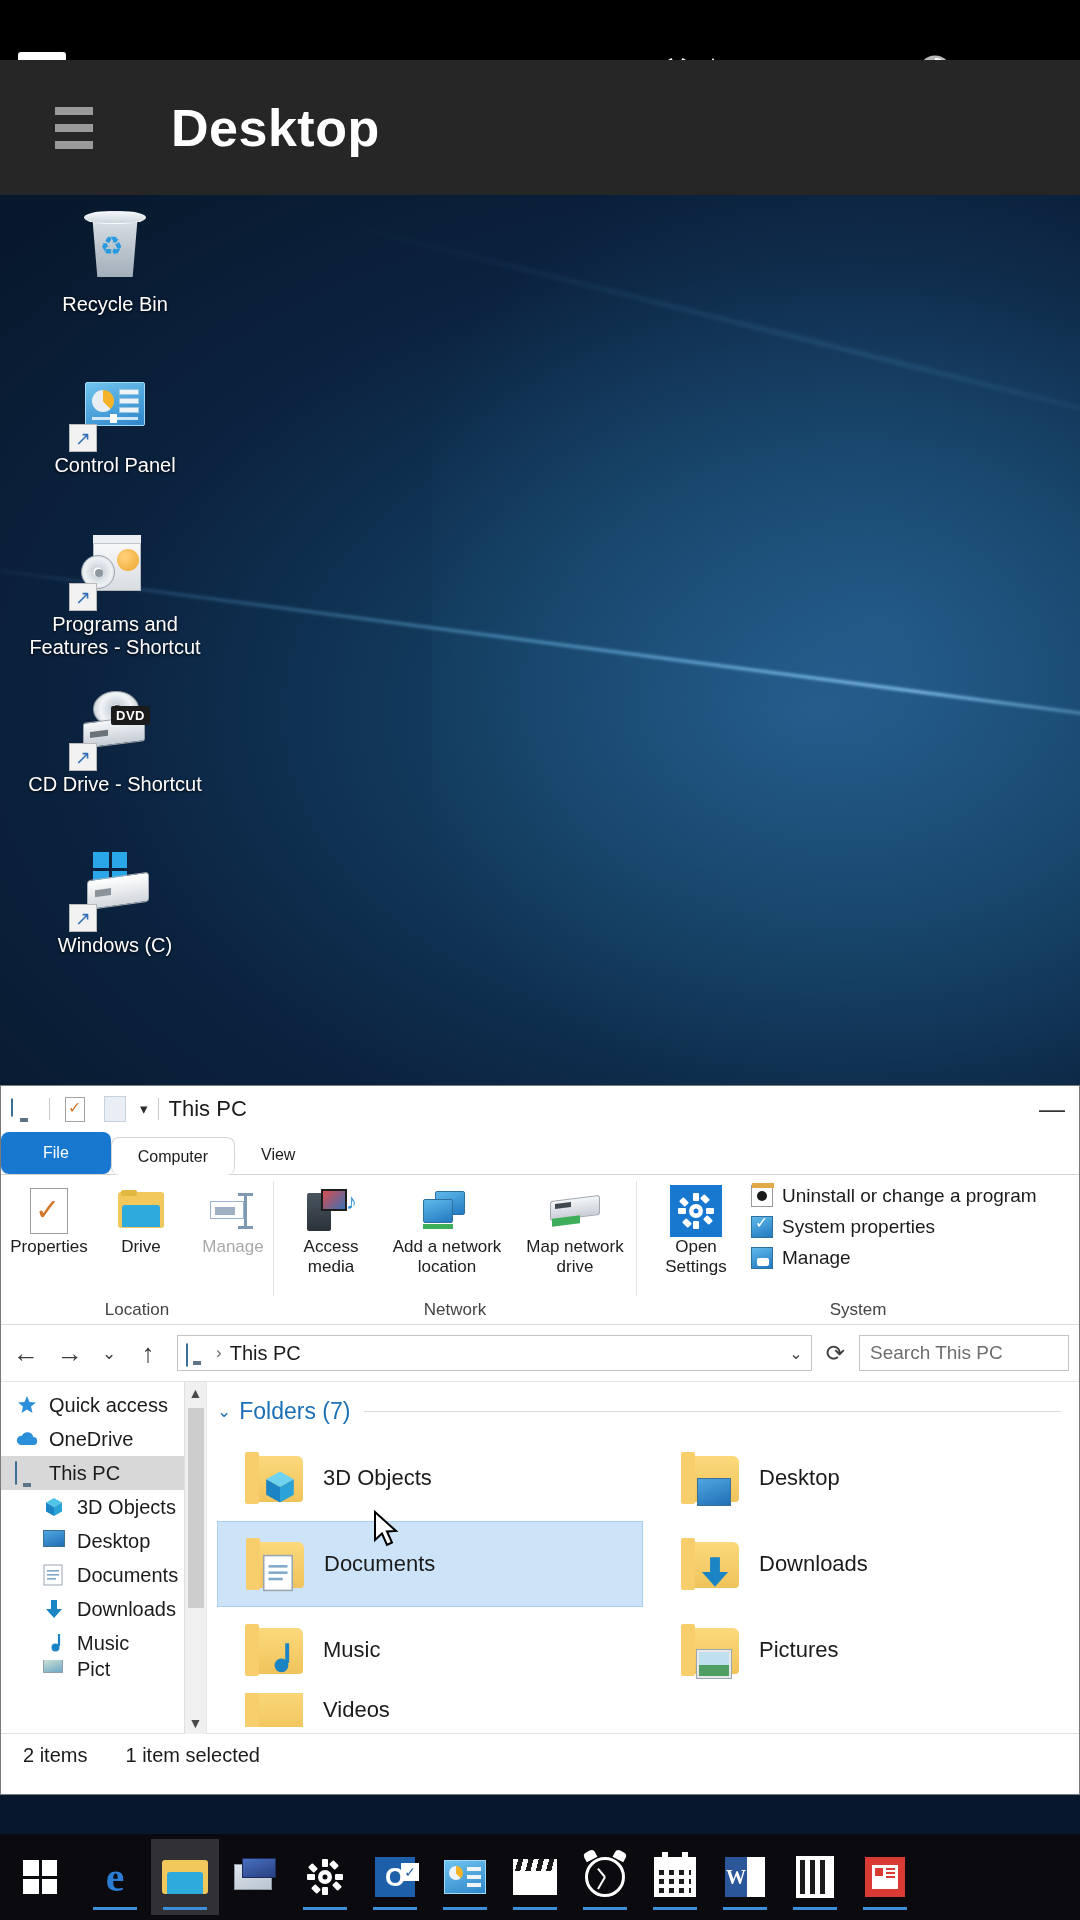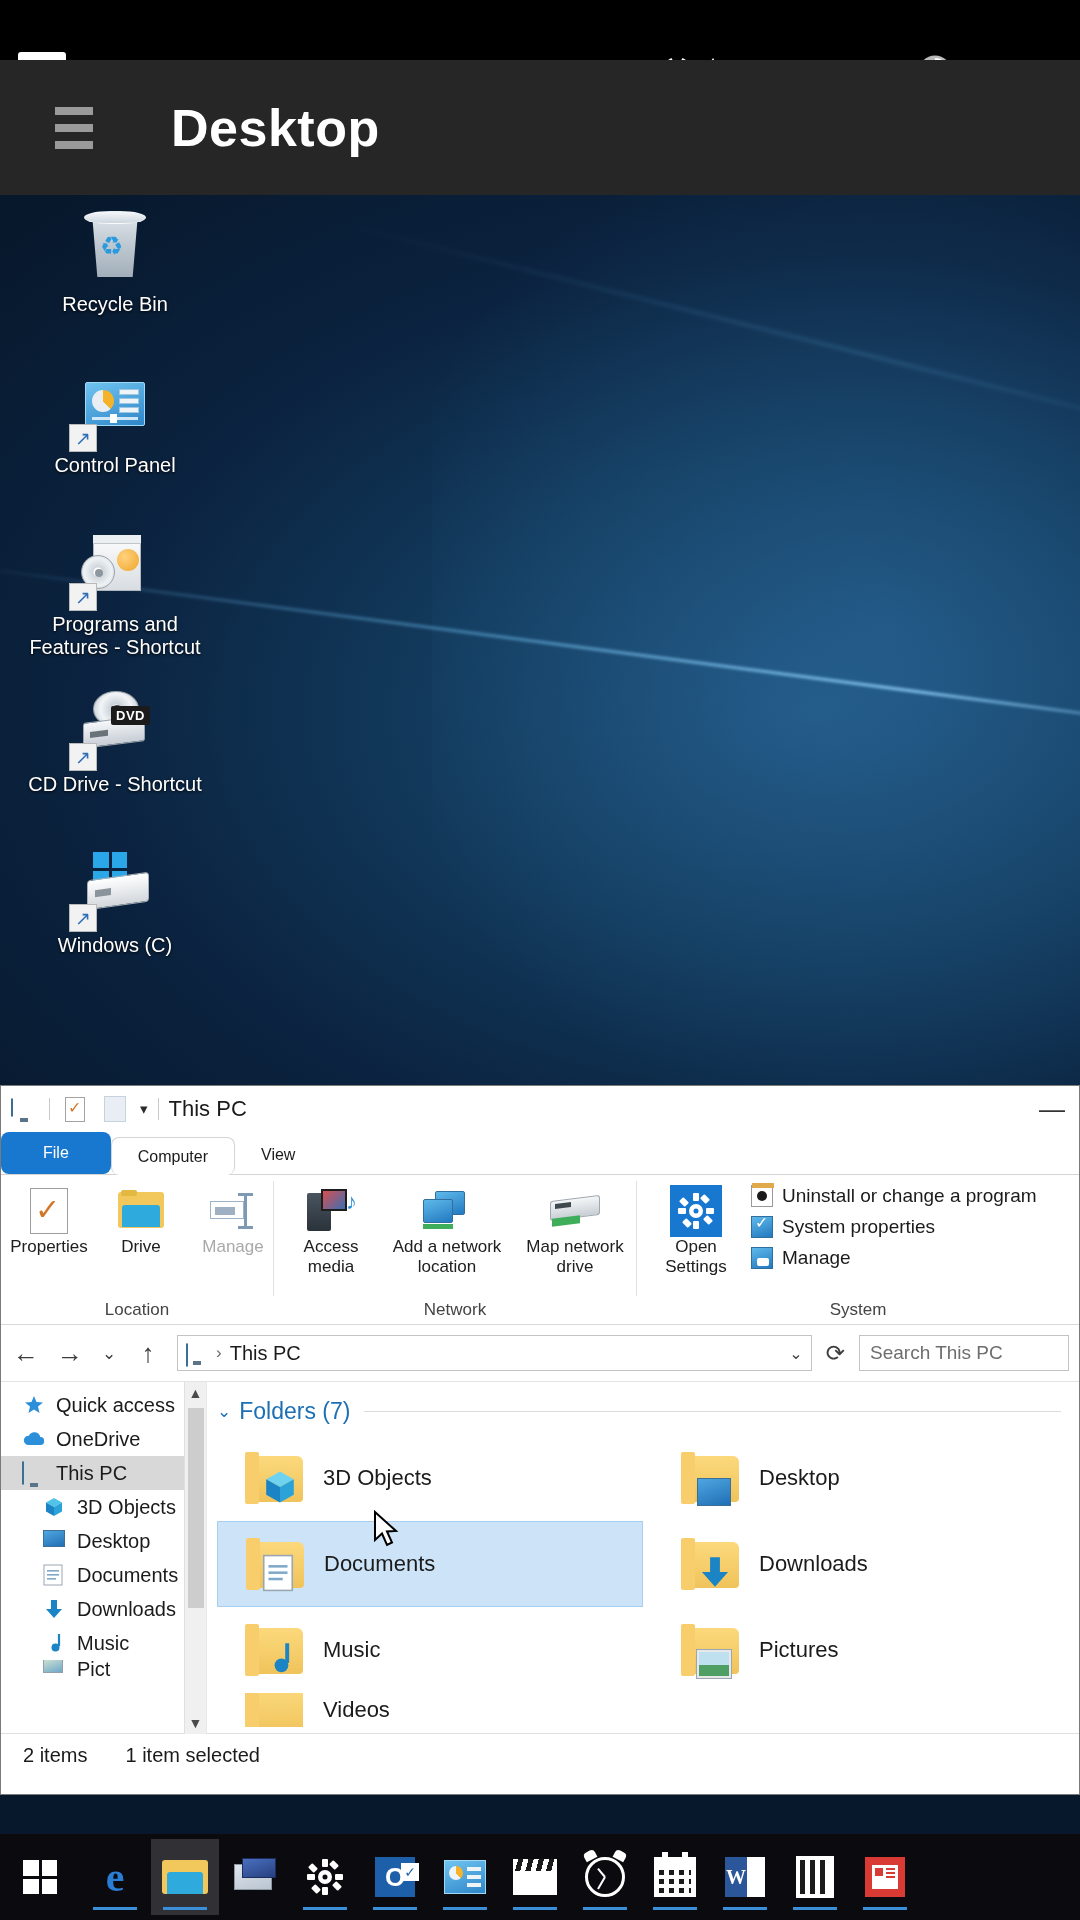--- a/index.html
+++ b/index.html
@@ -273,21 +273,21 @@
   .refresh { font-size: 23px; color:#3d3d3d; }
   .search-box {
     width: 210px; height: 36px; border:1px solid #c4c4c4; background:#fff;
     display:flex; align-items:center; padding:0 10px; font-size:19px; color:#6e6e6e;
   }
 
   
   .ex-body { display:flex; height: 352px; border-top: 1px solid #e4e4e4; }
   .nav-pane { width: 206px; position: relative; border-right: 1px solid #e8e8e8; padding-top: 6px;}
   .nav-item {
-    height: 34px; display:flex; align-items:center; gap: 10px; padding-left: 21px;
+    height: 34px; display:flex; align-items:center; gap: 10px; padding-left: 14px;
     font-size: 20px; color:#1b1b1b;
   }
   .nav-item.child { padding-left: 42px; }
   .nav-item.selected { background:#d8d8d8; }
   .nav-ico { width: 24px; height: 22px; flex:none; position:relative; }
   .nav-scroll {
     position:absolute; right:0; top:0; width: 22px; height: 352px; background:#f0f0f0;
     border-left:1px solid #e0e0e0;
   }
   .nav-scroll .arrow { height: 22px; display:flex; align-items:center; justify-content:center; font-size:14px; color:#4a4a4a;}

